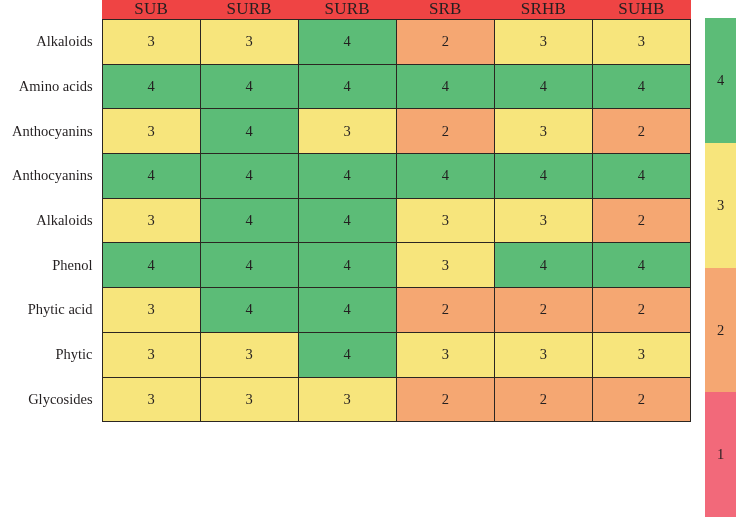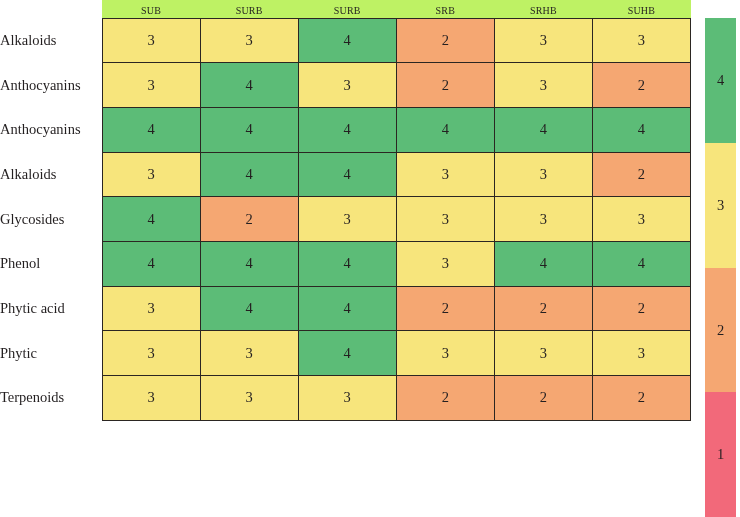--- a/index.html
+++ b/index.html
@@ -44,40 +44,40 @@
     width: 691px;
   }
 
   table.heatmap col.rowlabel-col { width: 102px; }
   table.heatmap col.data-col     { width: 98px; }
 
   table.heatmap th.col-header {
     height: 18px;
     padding: 0 0 2px 0;
     font-weight: normal;
-    font-size: 10px;
+    font-size: 17px;
     letter-spacing: 0.2px;
     text-align: center;
     vertical-align: bottom;
     border: none;
-    background: #bef264;
+    background: #ef4444;
     color: #231f20;
     line-height: 1;
   }
   table.heatmap th.corner-header {
     border: none;
     background: #ffffff;
   }
 
   table.heatmap th.row-header {
     height: 44.7px;
     padding: 0 9px 0 0;
     font-weight: normal;
     font-size: 14.5px;
-    text-align: left;
+    text-align: right;
     vertical-align: middle;
     border: none;
     background: #ffffff;
     color: #231f20;
     white-space: nowrap;
   }
 
   table.heatmap td.cell {
     height: 44.7px;
     text-align: center;
@@ -144,20 +144,29 @@
           <tr>
             <th class="row-header">Alkaloids</th>
             <td class="cell v3">3</td>
             <td class="cell v3">3</td>
             <td class="cell v4">4</td>
             <td class="cell v2">2</td>
             <td class="cell v3">3</td>
             <td class="cell v3">3</td>
           </tr>
           <tr>
+            <th class="row-header">Amino acids</th>
+            <td class="cell v4">4</td>
+            <td class="cell v4">4</td>
+            <td class="cell v4">4</td>
+            <td class="cell v4">4</td>
+            <td class="cell v4">4</td>
+            <td class="cell v4">4</td>
+          </tr>
+          <tr>
             <th class="row-header">Anthocyanins</th>
             <td class="cell v3">3</td>
             <td class="cell v4">4</td>
             <td class="cell v3">3</td>
             <td class="cell v2">2</td>
             <td class="cell v3">3</td>
             <td class="cell v2">2</td>
           </tr>
           <tr>
             <th class="row-header">Anthocyanins</th>
@@ -171,57 +180,48 @@
           <tr>
             <th class="row-header">Alkaloids</th>
             <td class="cell v3">3</td>
             <td class="cell v4">4</td>
             <td class="cell v4">4</td>
             <td class="cell v3">3</td>
             <td class="cell v3">3</td>
             <td class="cell v2">2</td>
           </tr>
           <tr>
+            <th class="row-header">Phenol</th>
+            <td class="cell v4">4</td>
+            <td class="cell v4">4</td>
+            <td class="cell v4">4</td>
+            <td class="cell v3">3</td>
+            <td class="cell v4">4</td>
+            <td class="cell v4">4</td>
+          </tr>
+          <tr>
+            <th class="row-header">Phytic acid</th>
+            <td class="cell v3">3</td>
+            <td class="cell v4">4</td>
+            <td class="cell v4">4</td>
+            <td class="cell v2">2</td>
+            <td class="cell v2">2</td>
+            <td class="cell v2">2</td>
+          </tr>
+          <tr>
+            <th class="row-header">Phytic</th>
+            <td class="cell v3">3</td>
+            <td class="cell v3">3</td>
+            <td class="cell v4">4</td>
+            <td class="cell v3">3</td>
+            <td class="cell v3">3</td>
+            <td class="cell v3">3</td>
+          </tr>
+          <tr>
             <th class="row-header">Glycosides</th>
-            <td class="cell v4">4</td>
-            <td class="cell v2">2</td>
-            <td class="cell v3">3</td>
-            <td class="cell v3">3</td>
-            <td class="cell v3">3</td>
-            <td class="cell v3">3</td>
-          </tr>
-          <tr>
-            <th class="row-header">Phenol</th>
-            <td class="cell v4">4</td>
-            <td class="cell v4">4</td>
-            <td class="cell v4">4</td>
-            <td class="cell v3">3</td>
-            <td class="cell v4">4</td>
-            <td class="cell v4">4</td>
-          </tr>
-          <tr>
-            <th class="row-header">Phytic acid</th>
-            <td class="cell v3">3</td>
-            <td class="cell v4">4</td>
-            <td class="cell v4">4</td>
-            <td class="cell v2">2</td>
-            <td class="cell v2">2</td>
-            <td class="cell v2">2</td>
-          </tr>
-          <tr>
-            <th class="row-header">Phytic</th>
-            <td class="cell v3">3</td>
-            <td class="cell v3">3</td>
-            <td class="cell v4">4</td>
-            <td class="cell v3">3</td>
-            <td class="cell v3">3</td>
-            <td class="cell v3">3</td>
-          </tr>
-          <tr>
-            <th class="row-header">Terpenoids</th>
             <td class="cell v3">3</td>
             <td class="cell v3">3</td>
             <td class="cell v3">3</td>
             <td class="cell v2">2</td>
             <td class="cell v2">2</td>
             <td class="cell v2">2</td>
           </tr>
         </tbody>
     </table>
   </div>

